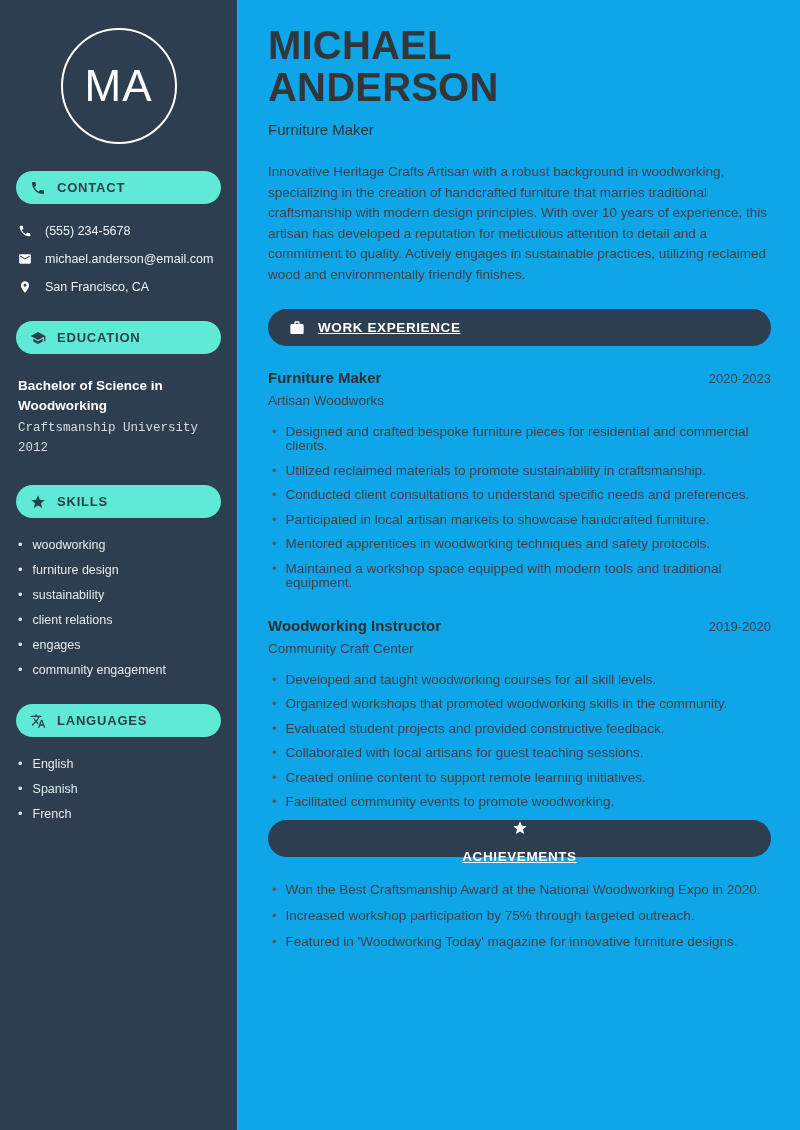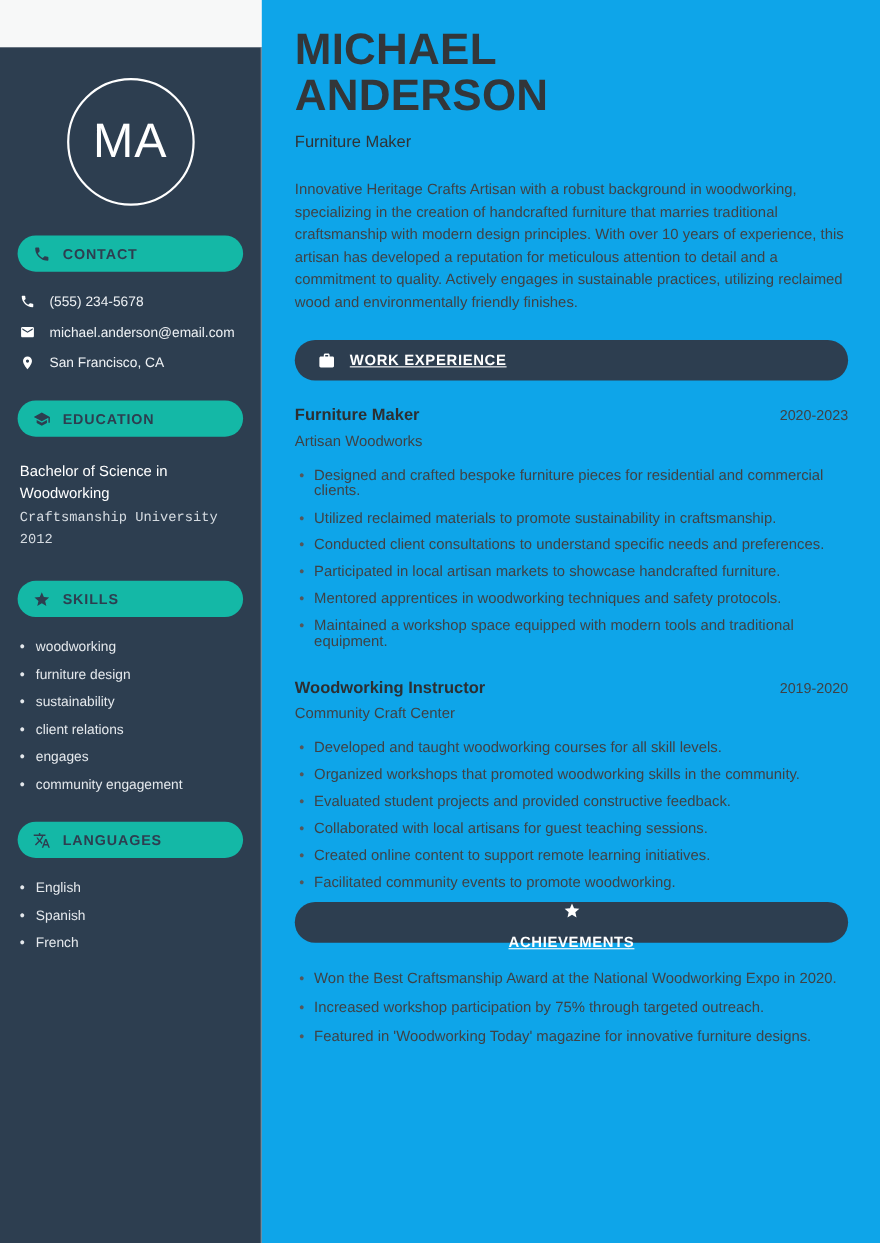--- a/index.html
+++ b/index.html
@@ -16,40 +16,39 @@
   }
 
   
   .sidebar {
     width: 238px;
     flex: 0 0 238px;
     background: #2d3e50;
     color: #ffffff;
     padding: 28px 16px 20px 16px;
     border-right: 1px solid #8a96a3;
-    margin-top: 43px;
   }
   .avatar {
     width: 116px;
     height: 116px;
     border: 2px solid #ffffff;
     border-radius: 50%;
     margin: 0 auto;
     display: flex;
     align-items: center;
     justify-content: center;
     font-size: 44px;
     font-weight: 500;
     letter-spacing: 1px;
     color: #ffffff;
   }
   .side-pill {
     margin-top: 27px;
     height: 33px;
-    background: #14b8a6;
+    background: #5eead4;
     color: #2d3e50;
     border-radius: 17px;
     display: flex;
     align-items: center;
     gap: 11px;
     padding: 0 14px;
     font-size: 13px;
     font-weight: 700;
     letter-spacing: 0.8px;
   }
@@ -64,21 +63,21 @@
     margin-bottom: 14px;
     font-size: 12.5px;
     color: #eef1f4;
   }
   .contact-row .icn { display: flex; width: 14px; height: 14px; flex: 0 0 14px; }
   .contact-row svg { width: 14px; height: 14px; fill: #ffffff; }
 
   .edu-block { margin-top: 22px; padding: 0 2px; }
   .edu-degree {
     font-size: 13.5px;
-    font-weight: 400;
+    font-weight: 700;
     line-height: 20px;
     color: #ffffff;
     max-width: 180px;
   }
   .edu-school, .edu-year {
     font-size: 12.5px;
     line-height: 20px;
     color: #d5dbe1;
     font-family: Liberation Mono, monospace;
   }

